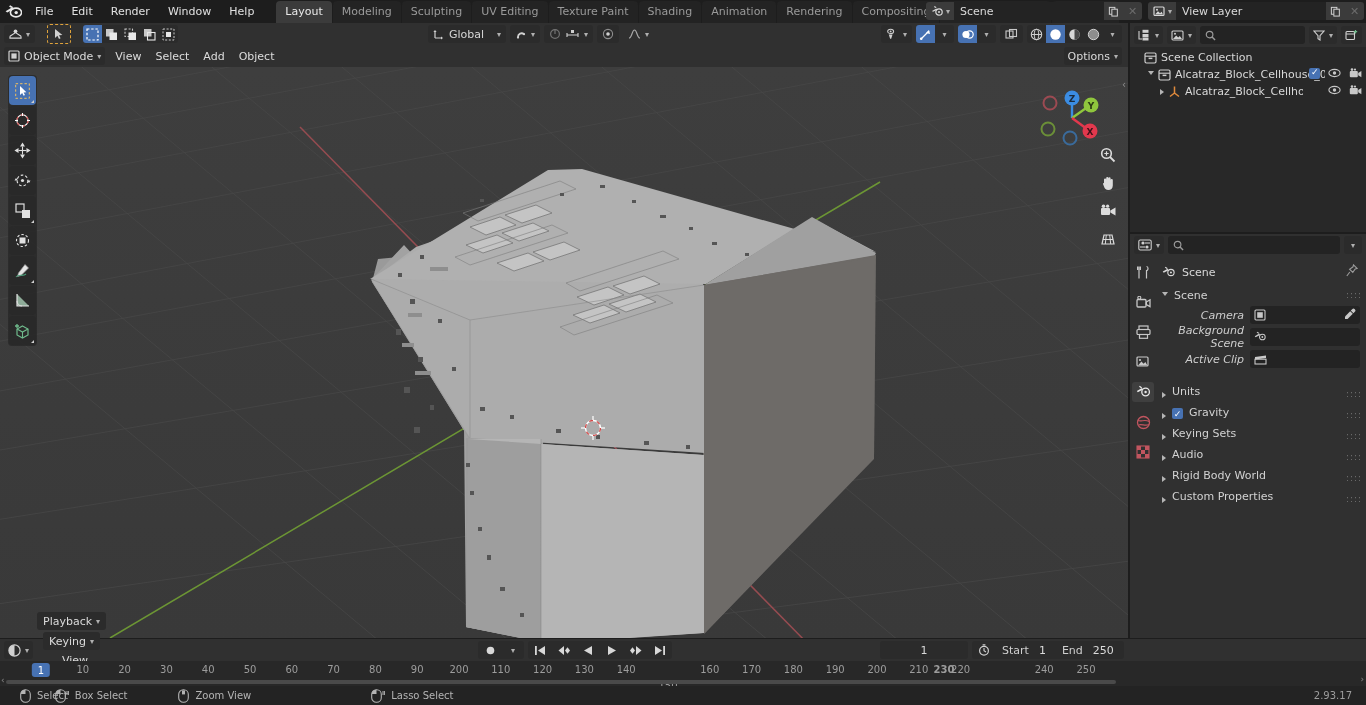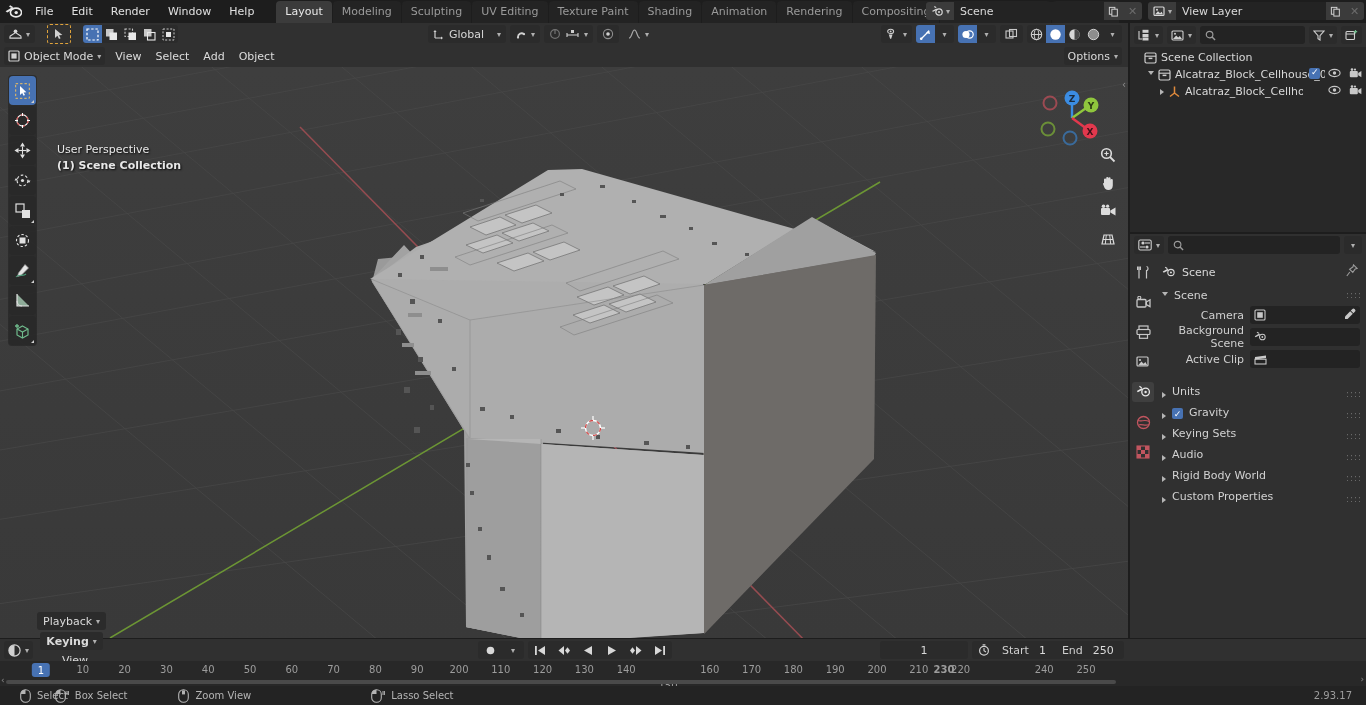--- a/index.html
+++ b/index.html
@@ -132,21 +132,21 @@
   }
   .ptab { width:22px; height:20px; display:flex; align-items:center; justify-content:center; border-radius:3px; }
   .ptab.active { background:#3f3f3f; }
   .props-body {
     position:absolute; left:1156px; top:256px; width:210px; height:382px;
     background:#303030; font-size:11px; padding-top:6px;
   }
   .pb-breadcrumb { display:flex; align-items:center; gap:6px; padding:2px 8px 6px 6px; color:#d8d8d8; }
   .pb-panelhdr { display:flex; align-items:center; gap:6px; padding:3px 6px; color:#d2d2d2; }
   .grip { margin-left:auto; color:#6e6e6e; letter-spacing:1px; font-size:9px; line-height:7px; width:14px;}
-  .prow { display:flex; align-items:center; height:20px; padding:0 6px 0 0; gap:6px; margin-bottom:2px; }
+  .prow { display:flex; align-items:center; height:20px; padding:0 6px 0 0; gap:6px; margin-bottom:2px;font-style:italic; }
   .plabel { width:88px; text-align:right; color:#cfcfcf; font-size:11px; }
   .pfield {
     flex:1; height:18px; background:#232323; border-radius:3px; display:flex; align-items:center;
     padding:0 4px; gap:4px; color:#cacaca;
   }
   .psec { display:flex; align-items:flex-end; gap:6px; height:21px; padding:0 6px 0 6px; color:#d2d2d2; }
   .chk { width:11px; height:11px; background:#4772b3; border-radius:2px; display:flex; align-items:center; justify-content:center; color:#fff; font-size:9px; }
 
   
   .tl-header {
@@ -594,24 +594,20 @@
       <g transform="translate(593,361)">
         <circle r="7.5" fill="none" stroke="#ffffff" stroke-width="1.4"></circle>
         <circle r="7.5" fill="none" stroke="#d14a4a" stroke-width="1.4" stroke-dasharray="3.9 3.9"></circle>
         <line x1="-12" y1="0" x2="-8" y2="0" stroke="#ffffff" stroke-width="1.2"></line>
         <line x1="8" y1="0" x2="12" y2="0" stroke="#ffffff" stroke-width="1.2"></line>
         <line x1="0" y1="-12" x2="0" y2="-8" stroke="#ffffff" stroke-width="1.2"></line>
         <line x1="0" y1="8" x2="0" y2="12" stroke="#ffffff" stroke-width="1.2"></line>
       </g>
     </svg>
 
-    <div class="vp-text">
-      <div>User Perspective</div>
-      <div class="b">(1) Scene Collection</div>
-    </div>
 
     <div class="tools">
       <div class="tool active">
         <svg width="15" height="16" viewBox="0 0 15 16">
             <rect x="0.7" y="0.7" width="13.6" height="14.6" fill="none" stroke="#f0c060" stroke-width="1" stroke-dasharray="2.4 2"></rect>
             <path d="M5 3 L5 12 L7.2 9.9 L8.6 12.8 L10 12.1 L8.6 9.4 L11.4 9.2 Z" fill="#ffffff"></path>
           </svg>
         <span class="corner"></span>
       </div>
       <div class="tool">
@@ -1009,21 +1005,21 @@
           <circle cx="6.5" cy="6.5" r="5.6" fill="none" stroke="#d0d0d0" stroke-width="1.2"></circle>
           <path d="M6.5 0.9 A5.6 5.6 0 0 0 6.5 12.1 Z" fill="#d0d0d0"></path>
         </svg>
       <span class="chev">▾</span>
     </div>
     <div id="tl-menus" style="display:flex;align-items:center;gap:2px;flex-direction:column;">
         <div class="dropbtn" style="margin-right: 3px; padding: 0px 6px;">
           <span>Playback</span>
           <span class="chev">▾</span>
         </div>
-        <div class="dropbtn" style="margin-right: 3px; padding: 0px 6px; font-weight: bold;">
+        <div class="dropbtn" style="margin-right: 3px; padding: 0px 6px;">
           <span>Keying</span>
           <span class="chev">▾</span>
         </div>
         <div class="plainmenu" style="margin-left: 4px;">View</div>
         <div class="plainmenu" style="margin-left: 4px;">Marker</div>
       </div>
 
     <div style="position:absolute;left:478px;display:flex;align-items:center;gap:4px;">
       <div class="tgroup">
         <div class="tbtn" style="width:24px;">

